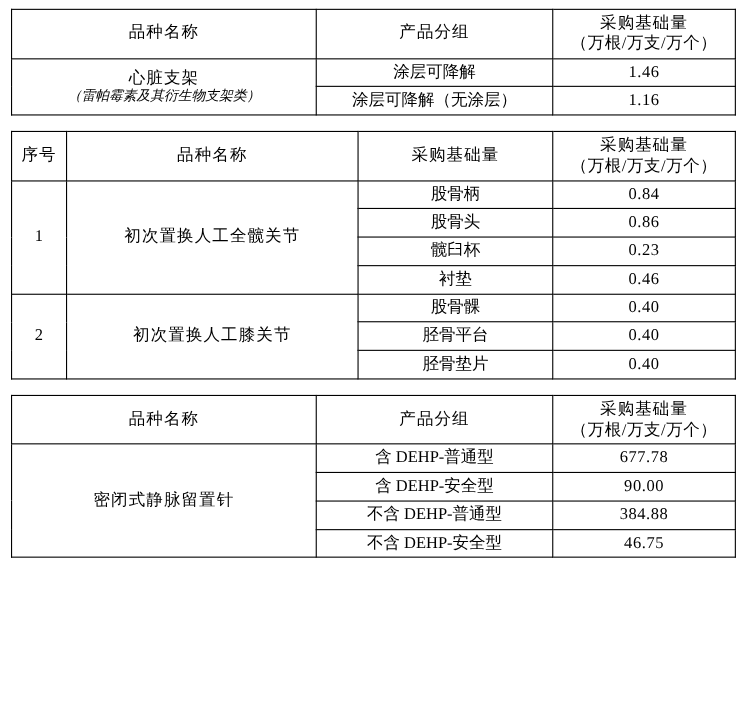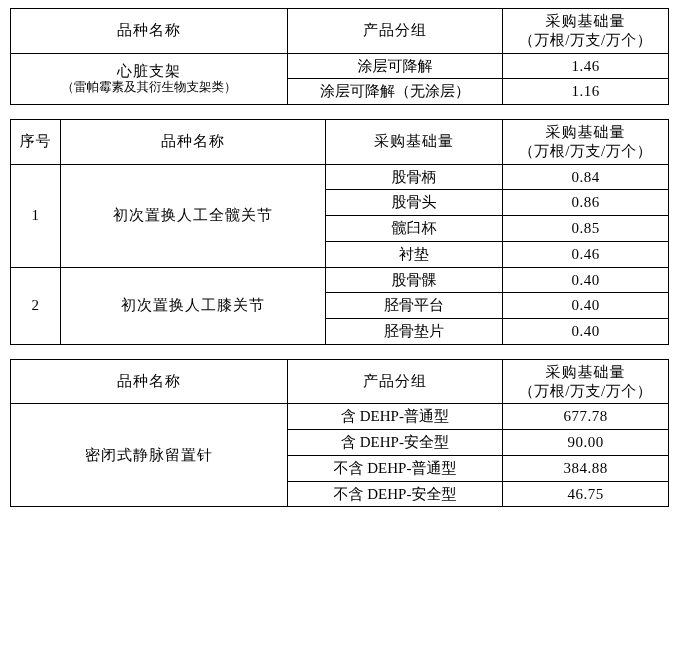--- a/index.html
+++ b/index.html
@@ -45,20 +45,21 @@
   }
   .hdr .sub {
     display: block;
     font-weight: normal;
     letter-spacing: 0.5px;
   }
   .small-note {
     display: block;
     font-size: 12.5px;
     letter-spacing: 0px;
+    font-style: italic;
   }
   .cellname {
     letter-spacing: 1px;
   }
   .num {
     font-family: "Liberation Serif", "DejaVu Serif", serif;
     letter-spacing: 0.5px;
   }
   .gap {
     height: 14px;
@@ -132,21 +133,21 @@
         <td rowspan="4" class="cellname">初次置换人工全髋关节</td>
         <td>股骨柄</td>
         <td class="num">0.84</td>
       </tr>
       <tr class="r-h">
         <td>股骨头</td>
         <td class="num">0.86</td>
       </tr>
       <tr class="r-h">
         <td>髋臼杯</td>
-        <td class="num">0.85</td>
+        <td class="num">0.23</td>
       </tr>
       <tr class="r-h">
         <td>衬垫</td>
         <td class="num">0.46</td>
       </tr>
 
       <tr class="r-h">
         <td rowspan="3" class="num">2</td>
         <td rowspan="3" class="cellname">初次置换人工膝关节</td>
         <td>股骨髁</td>

